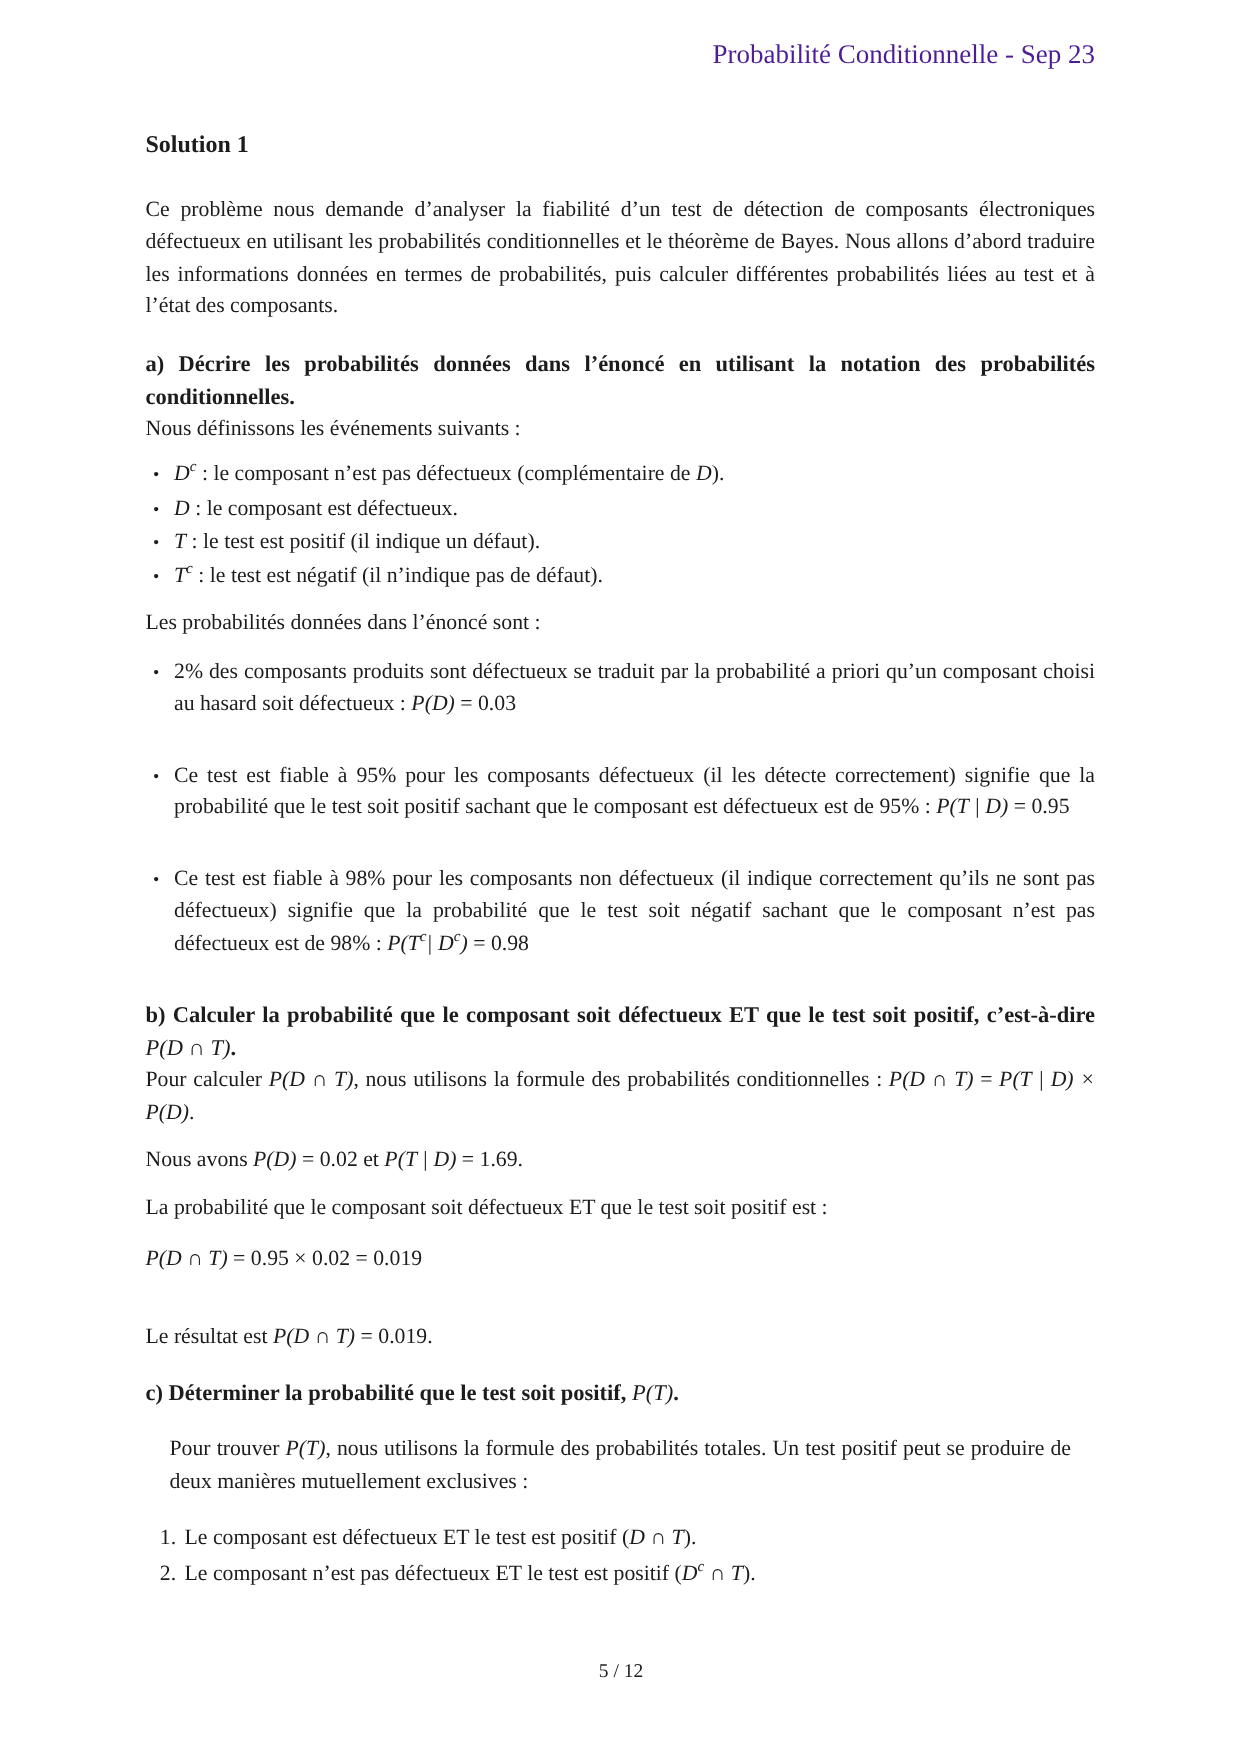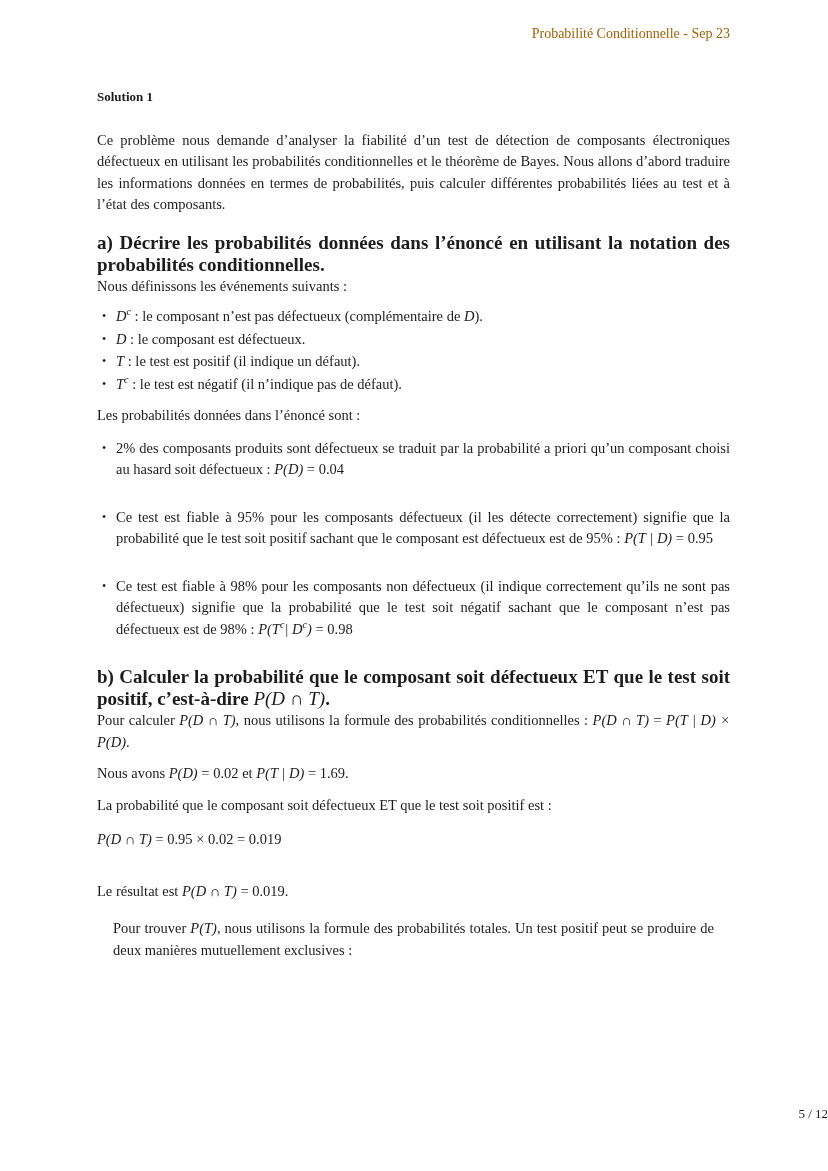--- a/index.html
+++ b/index.html
@@ -11,41 +11,41 @@
     color: #1c1c1c;
     font-family: "Liberation Serif", "DejaVu Serif", serif;
     overflow: hidden;
   }
   .header {
     position: absolute;
     top: 26px;
     left: 97px;
     right: 98px;
     text-align: right;
-    font-size: 14px;
-    color: #a16207;
+    font-size: 18px;
+    color: #4c1d95;
   }
   .content {
     position: absolute;
     top: 86px;
     left: 97px;
     width: 633px;
     font-size: 14.5px;
     line-height: 21.5px;
     text-align: justify;
   }
   h1 {
-    font-size: 13px;
+    font-size: 16px;
     font-weight: bold;
     margin: 0 0 22px 0;
     text-align: left;
   }
   .para { margin: 0 0 10px 0; }
   .sec-heading {
-    font-size: 19px;
+    font-size: 15px;
     font-weight: bold;
     margin: 16px 0 0 0;
     line-height: 22px;
   }
   .sec-heading .math { font-weight: normal; }
   ul.events {
     list-style: none;
     margin: 9px 0 10px 0;
     padding: 0 0 0 19px;
   }
@@ -80,21 +80,21 @@
   sup.math {
     font-size: 70%;
     font-style: italic;
     line-height: 0;
   }
   .footer {
     position: absolute;
     bottom: 49px;
     left: 0;
     right: 0;
-    text-align: right;
+    text-align: center;
     font-size: 13px;
   }
 </style>
 </head>
 <body>
 
 <div class="page">
 
   <div class="header">
     <span>Probabilité Conditionnelle - Sep 23</span>
@@ -112,36 +112,41 @@
     <ul class="events">
       <li><span class="math">D</span><sup class="math">c</sup><span> : le composant n’est pas défectueux (complémentaire de </span><span class="math">D</span><span>).</span></li>
       <li><span class="math">D</span><span> : le composant est défectueux.</span></li>
       <li><span class="math">T</span><span> : le test est positif (il indique un défaut).</span></li>
       <li><span class="math">T</span><sup class="math">c</sup><span> : le test est négatif (il n’indique pas de défaut).</span></li>
     </ul>
 
     <p class="para" style="margin:0;">Les probabilités données dans l’énoncé sont :</p>
 
     <ul class="given">
-      <li><span>2% des composants produits sont défectueux se traduit par la probabilité a priori qu’un composant choisi au hasard soit défectueux : </span><span class="math">P(D)</span><span> = 0.04</span></li>
+      <li><span>2% des composants produits sont défectueux se traduit par la probabilité a priori qu’un composant choisi au hasard soit défectueux : </span><span class="math">P(D)</span><span> = 0.03</span></li>
       <li><span>Ce test est fiable à 95% pour les composants défectueux (il les détecte correctement) signifie que la probabilité que le test soit positif sachant que le composant est défectueux est de 95% : </span><span class="math">P(T | D)</span><span> = 0.95</span></li>
       <li><span>Ce test est fiable à 98% pour les composants non défectueux (il indique correctement qu’ils ne sont pas défectueux) signifie que la probabilité que le test soit négatif sachant que le composant n’est pas défectueux est de 98% : </span><span class="math">P(T</span><sup class="math">c</sup><span class="math">| D</span><sup class="math">c</sup><span class="math">)</span><span> = 0.98</span></li>
     </ul>
 
     <p class="sec-heading"><span>b) Calculer la probabilité que le composant soit défectueux ET que le test soit positif, c’est-à-dire </span><span class="math">P(D ∩ T)</span><span>.</span></p>
     <p class="para" style="margin:0 0 10px 0;"><span>Pour calculer </span><span class="math">P(D ∩ T)</span><span>, nous utilisons la formule des probabilités conditionnelles : </span><span class="math">P(D ∩ T)</span><span> = </span><span class="math">P(T | D) × P(D)</span><span>.</span></p>
     <p class="para"><span>Nous avons </span><span class="math">P(D)</span><span> = 0.02 et </span><span class="math">P(T | D)</span><span> = 1.69.</span></p>
     <p class="para"><span>La probabilité que le composant soit défectueux ET que le test soit positif est :</span></p>
 
     <div class="equation"><span class="math">P(D ∩ T)</span><span> = 0.95 × 0.02 = 0.019</span></div>
 
     <p class="para"><span>Le résultat est </span><span class="math">P(D ∩ T)</span><span> = 0.019.</span></p>
 
+    <p class="sec-heading"><span>c) Déterminer la probabilité que le test soit positif, </span><span class="math">P(T)</span><span>.</span></p>
     <p class="para" style="margin:16px;"><span>Pour trouver </span><span class="math">P(T)</span><span>, nous utilisons la formule des probabilités totales. Un test positif peut se produire de deux manières mutuellement exclusives :</span></p>
 
+    <ol class="cases">
+      <li><span>Le composant est défectueux ET le test est positif (</span><span class="math">D ∩ T</span><span>).</span></li>
+      <li><span>Le composant n’est pas défectueux ET le test est positif (</span><span class="math">D</span><sup class="math">c</sup><span class="math"> ∩ T</span><span>).</span></li>
+    </ol>
 
 
   </div>
 
   <div class="footer">
     <span>5 / 12</span>
   </div>
 
 </div>
 

